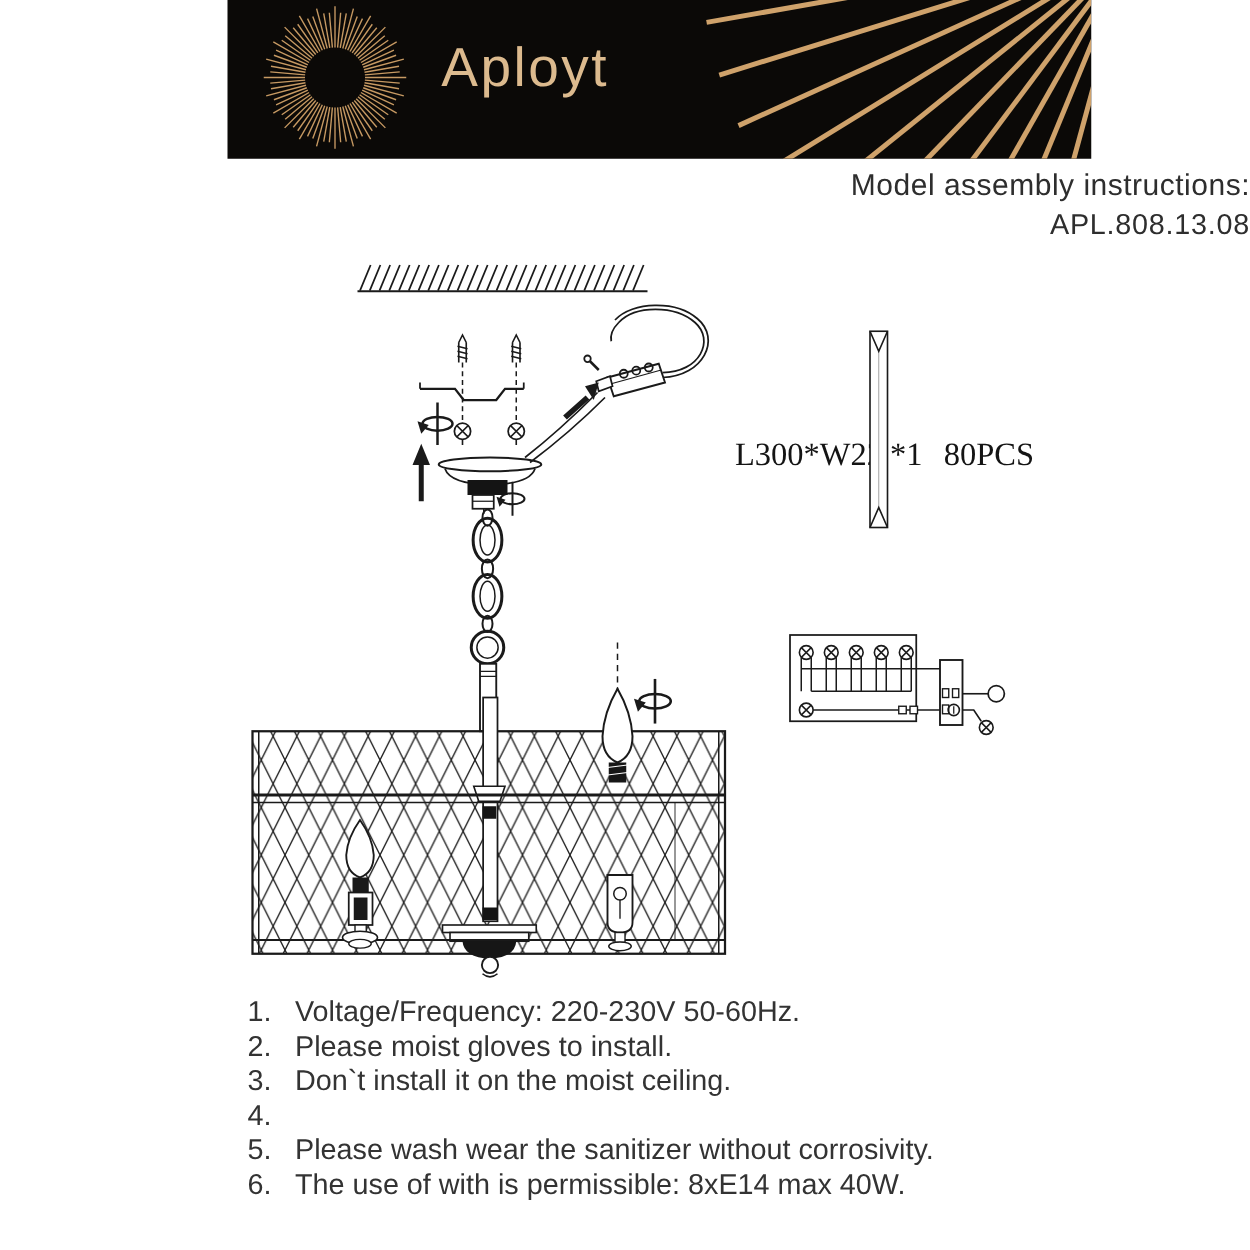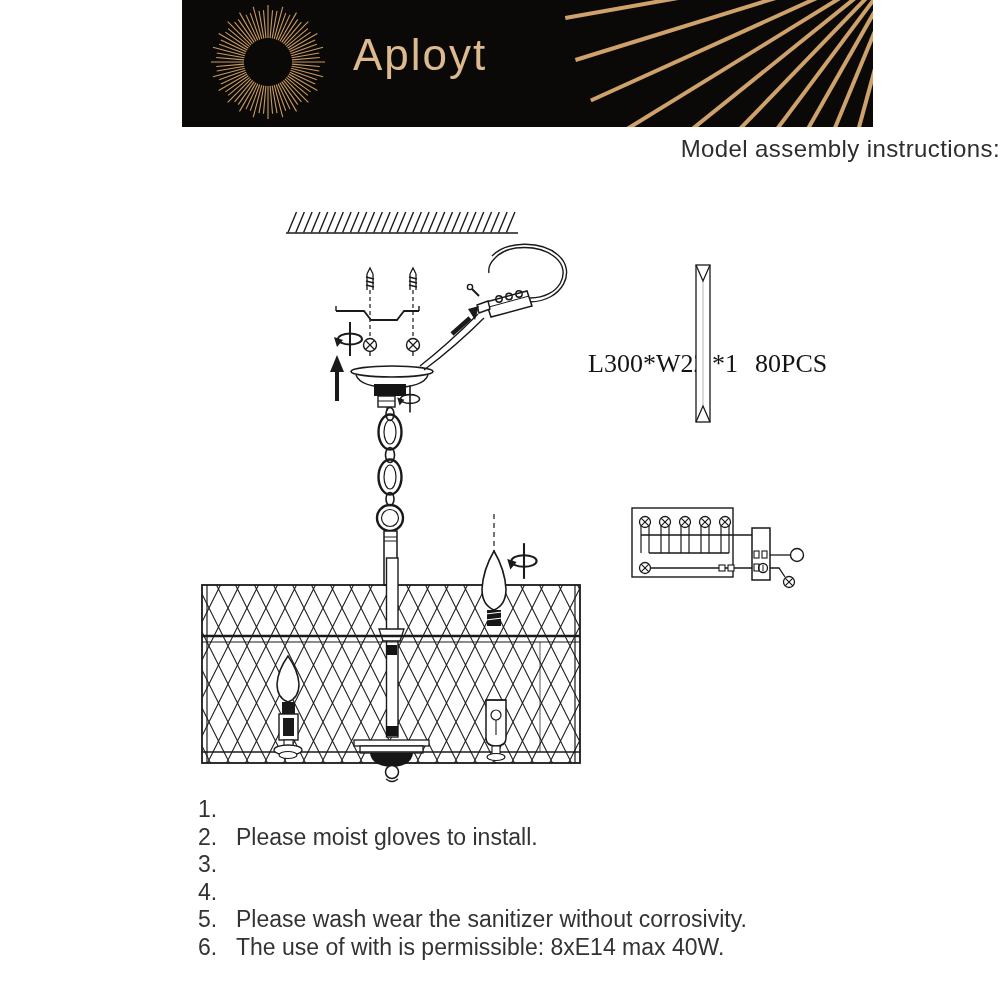--- a/index.html
+++ b/index.html
@@ -130,20 +130,21 @@
         <line x1="697.5008574974271" y1="-30.433075964912824" x2="408.81413702186893" y2="100.52102828946698" stroke="#cfa26b" stroke-width="4"></line>
         <line x1="696.2522058605743" y1="-33.720174598766704" x2="393.4289650677914" y2="60.019277265195996" stroke="#cfa26b" stroke-width="4"></line>
         <line x1="695.4253829156581" y1="-37.13785102532595" x2="383.24132521078826" y2="17.908621295090946" stroke="#cfa26b" stroke-width="4"></line>
       </g>
   </svg>
   <div class="brand">Aployt</div>
 </div>
 
 <div class="title-block">
   <div class="title-line1">Model assembly instructions:</div>
+  <div class="title-line2">APL.808.13.08</div>
 </div>
 
 <div class="part-size">L300*W22</div>
 <div class="part-qty"><span>*1</span><span class="count">80PCS</span></div>
 
 <svg id="diagram" width="1000" height="1000" viewBox="0 0 1000 1000" stroke-linecap="butt" stroke-linejoin="miter">
   <defs>
     <pattern id="lattice" width="19" height="38" patternUnits="userSpaceOnUse">
       <path d="M0,0 L19,38 M19,0 L0,38 M-9.5,19 L9.5,57 M9.5,-19 L28.5,19" stroke="#1f1f1f" stroke-width="1.1" fill="none"></path>
     </pattern>
@@ -350,27 +351,29 @@
       <rect x="487" y="610" width="14" height="16" fill="#161616" stroke="none"></rect>
       <path d="M486,614 L502,612 M486,620 L502,618" stroke-width="1" stroke="#fff"></path>
     </g>
   </g>
   <use href="#rotsym" transform="translate(524,561) scale(1.05)"></use>
 </svg>
 
 <ol class="instructions">
   <li>
       <span class="num">1.</span>
+      <span>Voltage/Frequency: 220-230V 50-60Hz.</span>
     </li>
   <li>
       <span class="num">2.</span>
       <span>Please moist gloves to install.</span>
     </li>
   <li>
       <span class="num">3.</span>
+      <span>Don`t install it on the moist ceiling.</span>
     </li>
   <li>
       <span class="num">4.</span>
     </li>
   <li>
       <span class="num">5.</span>
       <span>Please wash wear the sanitizer without corrosivity.</span>
     </li>
   <li>
       <span class="num">6.</span>

